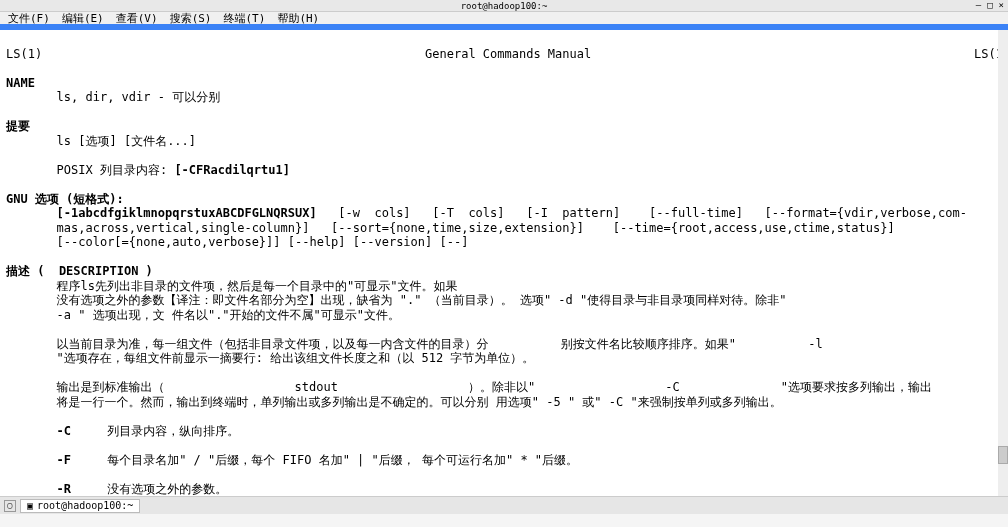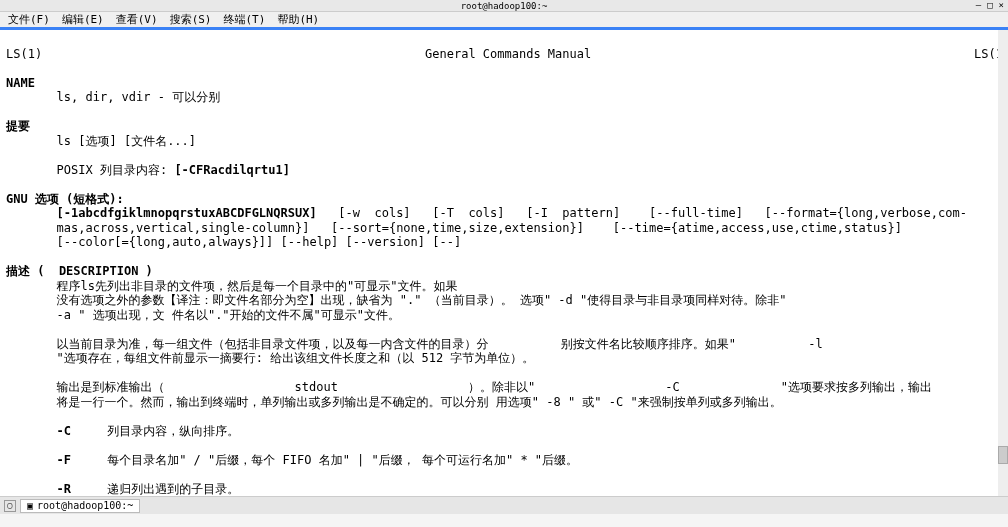--- a/index.html
+++ b/index.html
@@ -1,20 +1,20 @@
 <!DOCTYPE html>
 <html><head>
 <meta charset="utf-8">
 <style>
   * { margin: 0; padding: 0; box-sizing: border-box; }
   html, body { width: 1008px; height: 527px; overflow: hidden; font-family: "DejaVu Sans Mono", "Consolas", monospace; font-size: 12px; background: #f5f5f5; color: #000; }
   .titlebar { height: 12px; background: #e8e8e8; border-bottom: 1px solid #ccc; display: flex; align-items: center; justify-content: center; position: relative; font-size: 9px; }
   .titlebar-ctrls { position: absolute; right: 4px; top: 0; display: flex; gap: 6px; font-size: 9px; }
   .titlebar-ctrls span { cursor: pointer; }
-  .menubar { height: 18px; background: #f0f0f0; border-bottom: 3px solid #3b82f6; display: flex; align-items: center; padding: 0 4px; font-size: 11px; gap: 4px; }
+  .menubar { height: 18px; background: #f0f0f0; border-bottom: 6px solid #3b82f6; display: flex; align-items: center; padding: 0 4px; font-size: 11px; gap: 4px; }
   .menubar .item { padding: 0 4px; cursor: pointer; }
   .term { background: #fff; color: #000; height: 466px; padding: 2px 6px 0 6px; line-height: 14.5px; white-space: pre; font-family: "DejaVu Sans Mono", monospace; font-size: 12px; position: relative; overflow: hidden; }
   .bold { font-weight: bold; margin-top: 18px; }
   .taskbar { height: 18px; background: #e6e6e6; border-top: 1px solid #ccc; display: flex; align-items: center; padding: 0 4px; font-size: 10px; gap: 4px; position: relative; }
   .taskbar .appbtn { background: #fff; border: 1px solid #bbb; padding: 0 6px; height: 14px; display: flex; align-items: center; gap: 4px; cursor: pointer; }
   .taskbar .launch { width: 12px; height: 12px; border: 1px solid #999; display: flex; align-items: center; justify-content: center; cursor: pointer; font-size: 8px; }
   .watermark { position: absolute; right: 8px; bottom: 14px; color: #bbb; font-size: 14px; font-family: sans-serif; }
   .tiny { position: absolute; left: 4px; bottom: 0; font-size: 8px; color: #888; }
   .scrollbar { position: absolute; right: 0; top: 30px; width: 10px; height: 466px; background: #eee; }
   .scroll-thumb { background: #ccc; border: 1px solid #aaa; height: 18px; position: absolute; bottom: 32px; width: 100%; }
@@ -45,40 +45,40 @@
 
 <span class="bold">NAME</span>
 <span>       ls, dir, vdir - 可以分别</span>
 
 <span class="bold">提要</span>
 <span>       ls [选项] [文件名...]</span>
 
 <span>       POSIX 列目录内容: </span><span class="bold">[-CFRacdilqrtu1]</span>
 
 <span class="bold">GNU 选项 (短格式):</span>
-<span class="bold">       [-1abcdfgiklmnopqrstuxABCDFGLNQRSUX]</span><span>   [-w  cols]   [-T  cols]   [-I  pattern]    [--full-time]   [--format={long,verbose,com-</span>
-<span>       mas,across,vertical,single-column}]   [--sort={none,time,size,extension}]    [--time={atime,access,use,ctime,status}]</span>
-<span>       [--color[={long,auto,always}]] [--help] [--version] [--]</span>
+<span class="bold">       [-1abcdfgiklmnopqrstuxABCDFGLNQRSUX]</span><span>   [-w  cols]   [-T  cols]   [-I  pattern]    [--full-time]   [--format={vdir,verbose,com-</span>
+<span>       mas,across,vertical,single-column}]   [--sort={none,time,size,extension}]    [--time={root,access,use,ctime,status}]</span>
+<span>       [--color[={none,auto,verbose}]] [--help] [--version] [--]</span>
 
 <span class="bold">描述 (  DESCRIPTION )</span>
 <span>       程序ls先列出非目录的文件项，然后是每一个目录中的"可显示"文件。如果</span>
 <span>       没有选项之外的参数【译注：即文件名部分为空】出现，缺省为 "." （当前目录）。 选项" -d "使得目录与非目录项同样对待。除非"</span>
 <span>       -a " 选项出现，文 件名以"."开始的文件不属"可显示"文件。</span>
 
 <span>       以当前目录为准，每一组文件（包括非目录文件项，以及每一内含文件的目录）分          别按文件名比较顺序排序。如果"          -l</span>
 <span>       "选项存在，每组文件前显示一摘要行: 给出该组文件长度之和（以 512 字节为单位）。</span>
 
 <span>       输出是到标准输出（                  stdout                  ）。除非以"                  -C              "选项要求按多列输出，输出</span>
-<span>       将是一行一个。然而，输出到终端时，单列输出或多列输出是不确定的。可以分别 用选项" -8 " 或" -C "来强制按单列或多列输出。</span>
+<span>       将是一行一个。然而，输出到终端时，单列输出或多列输出是不确定的。可以分别 用选项" -5 " 或" -C "来强制按单列或多列输出。</span>
 
 <span class="bold">       -C</span><span>     列目录内容，纵向排序。</span>
 
 <span class="bold">       -F</span><span>     每个目录名加" / "后缀，每个 FIFO 名加" | "后缀， 每个可运行名加" * "后缀。</span>
 
-<span class="bold">       -R</span><span>     递归列出遇到的子目录。</span>
+<span class="bold">       -R</span><span>     没有选项之外的参数。</span>
 
 </div>
 
 <div class="scrollbar">
   <div class="scroll-thumb"></div>
 </div>
 
 <div class="watermark">@稀土掘金技术社区</div>
 
 <div class="taskbar">

